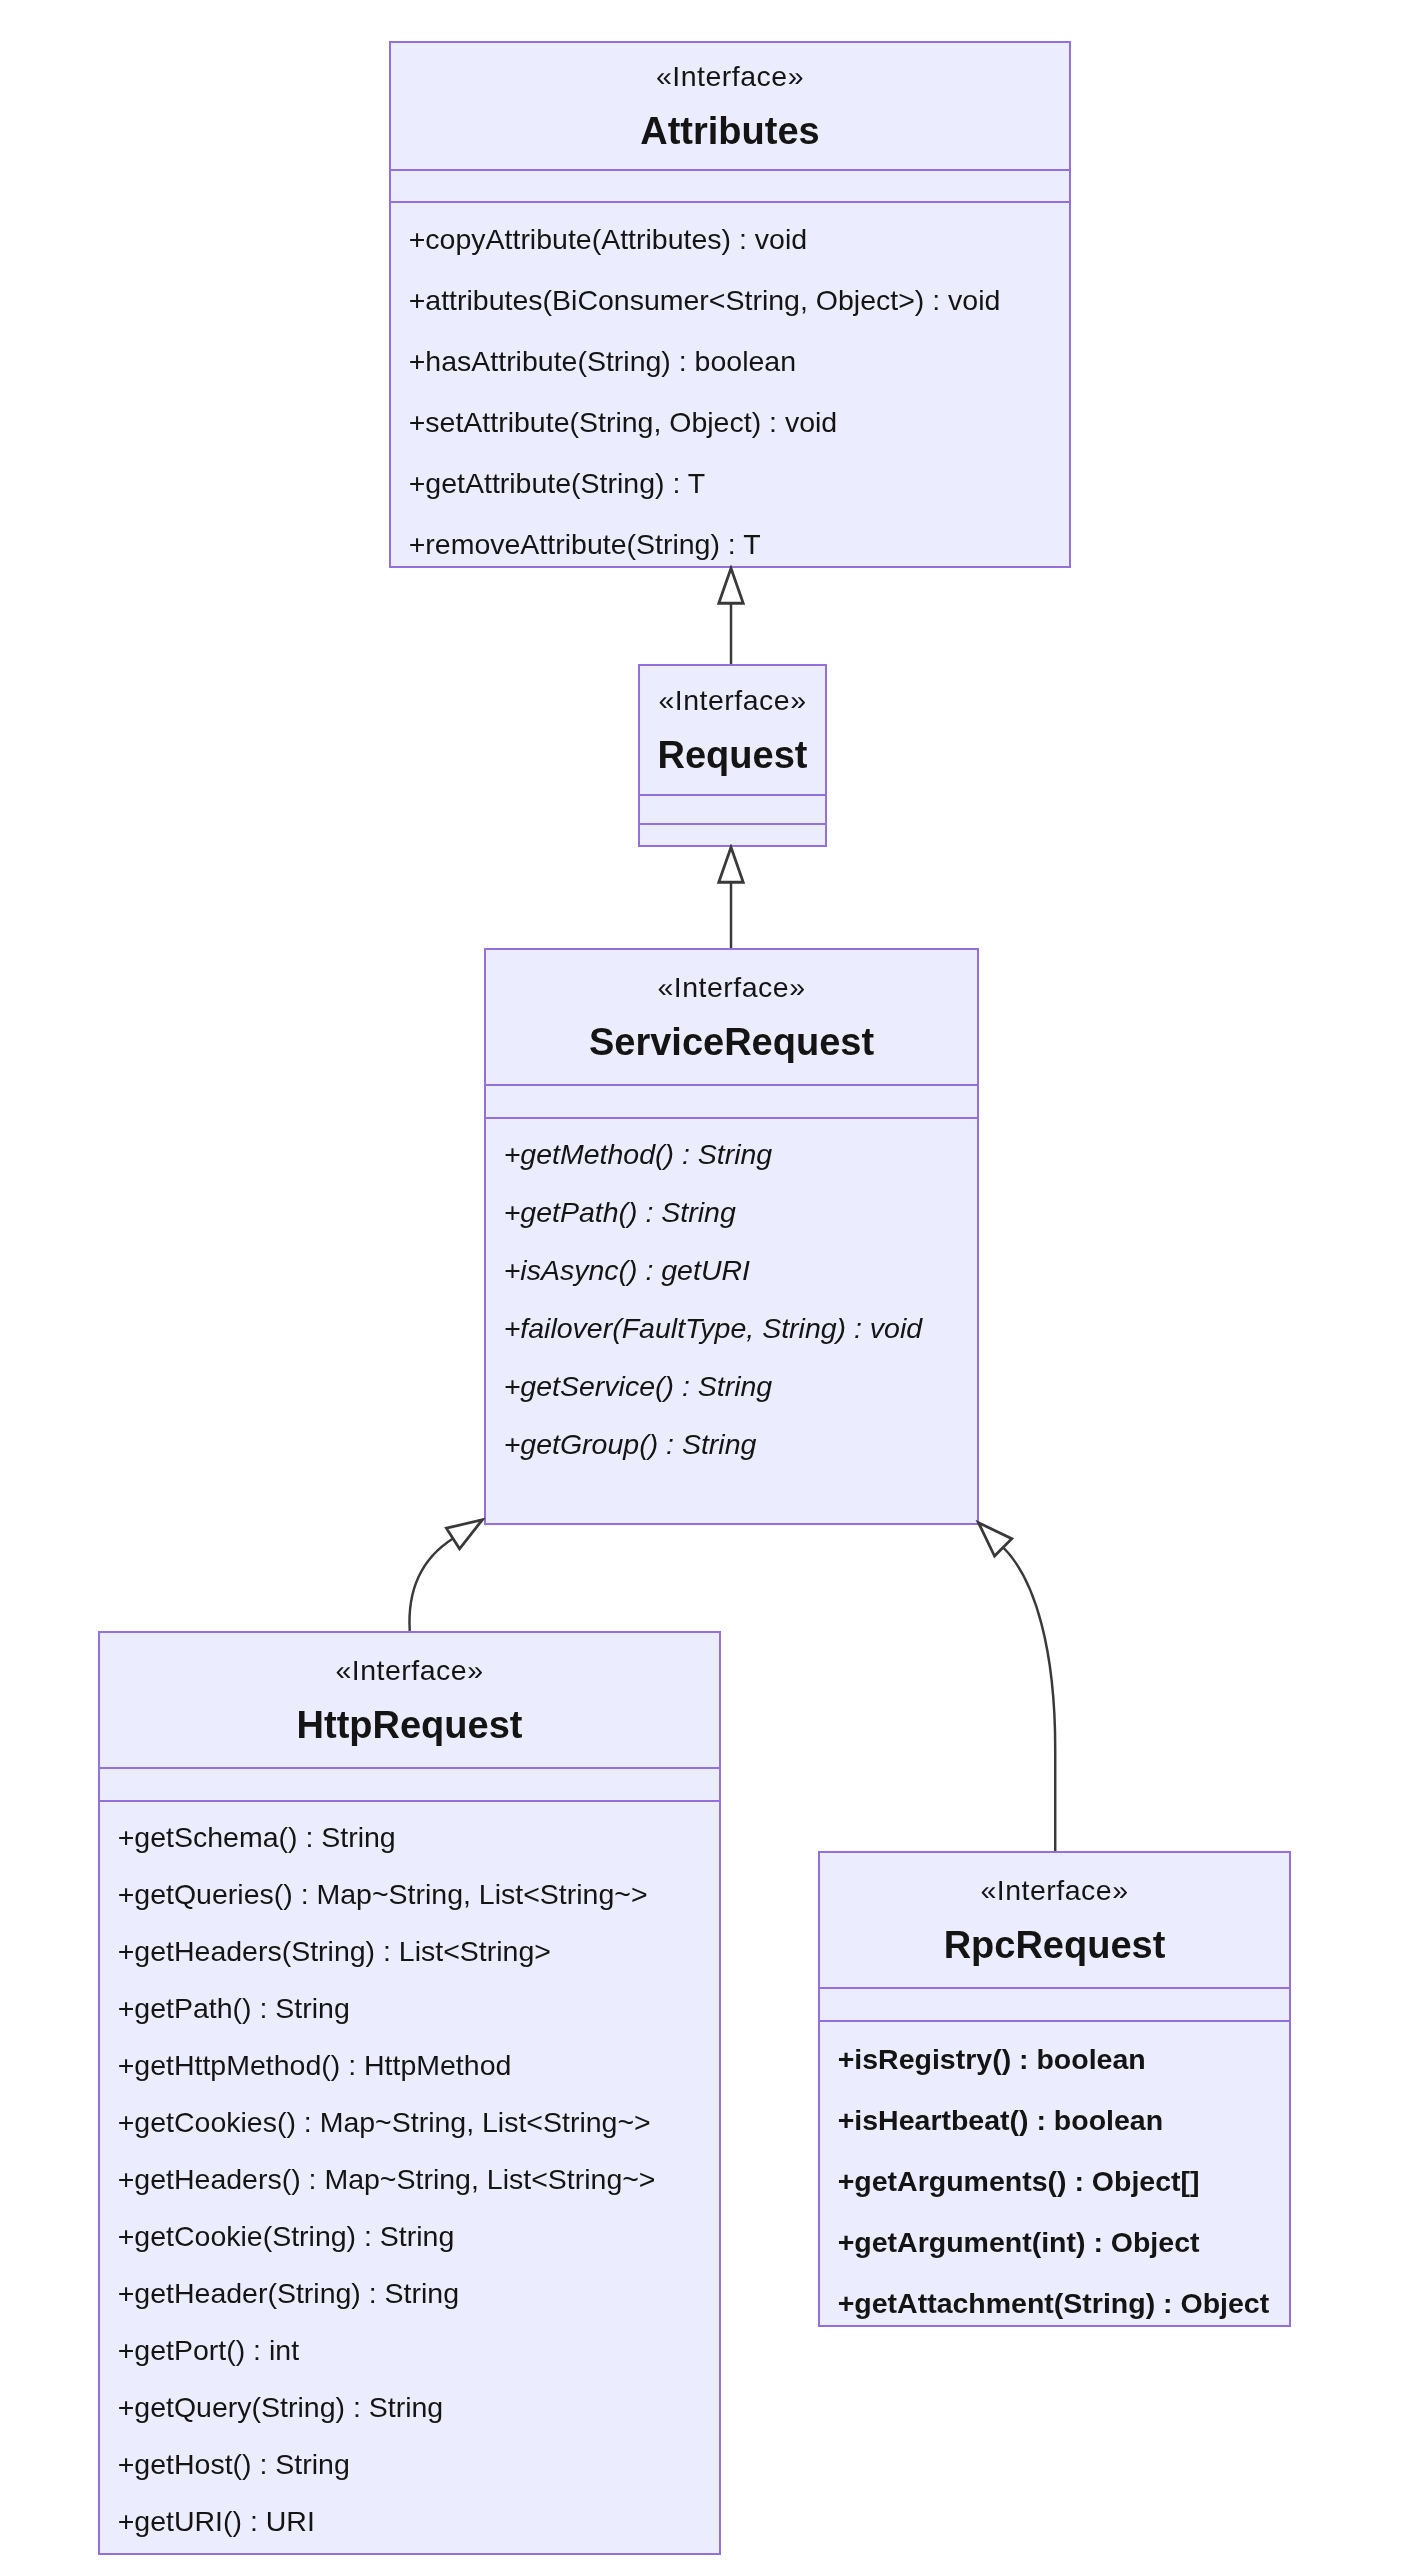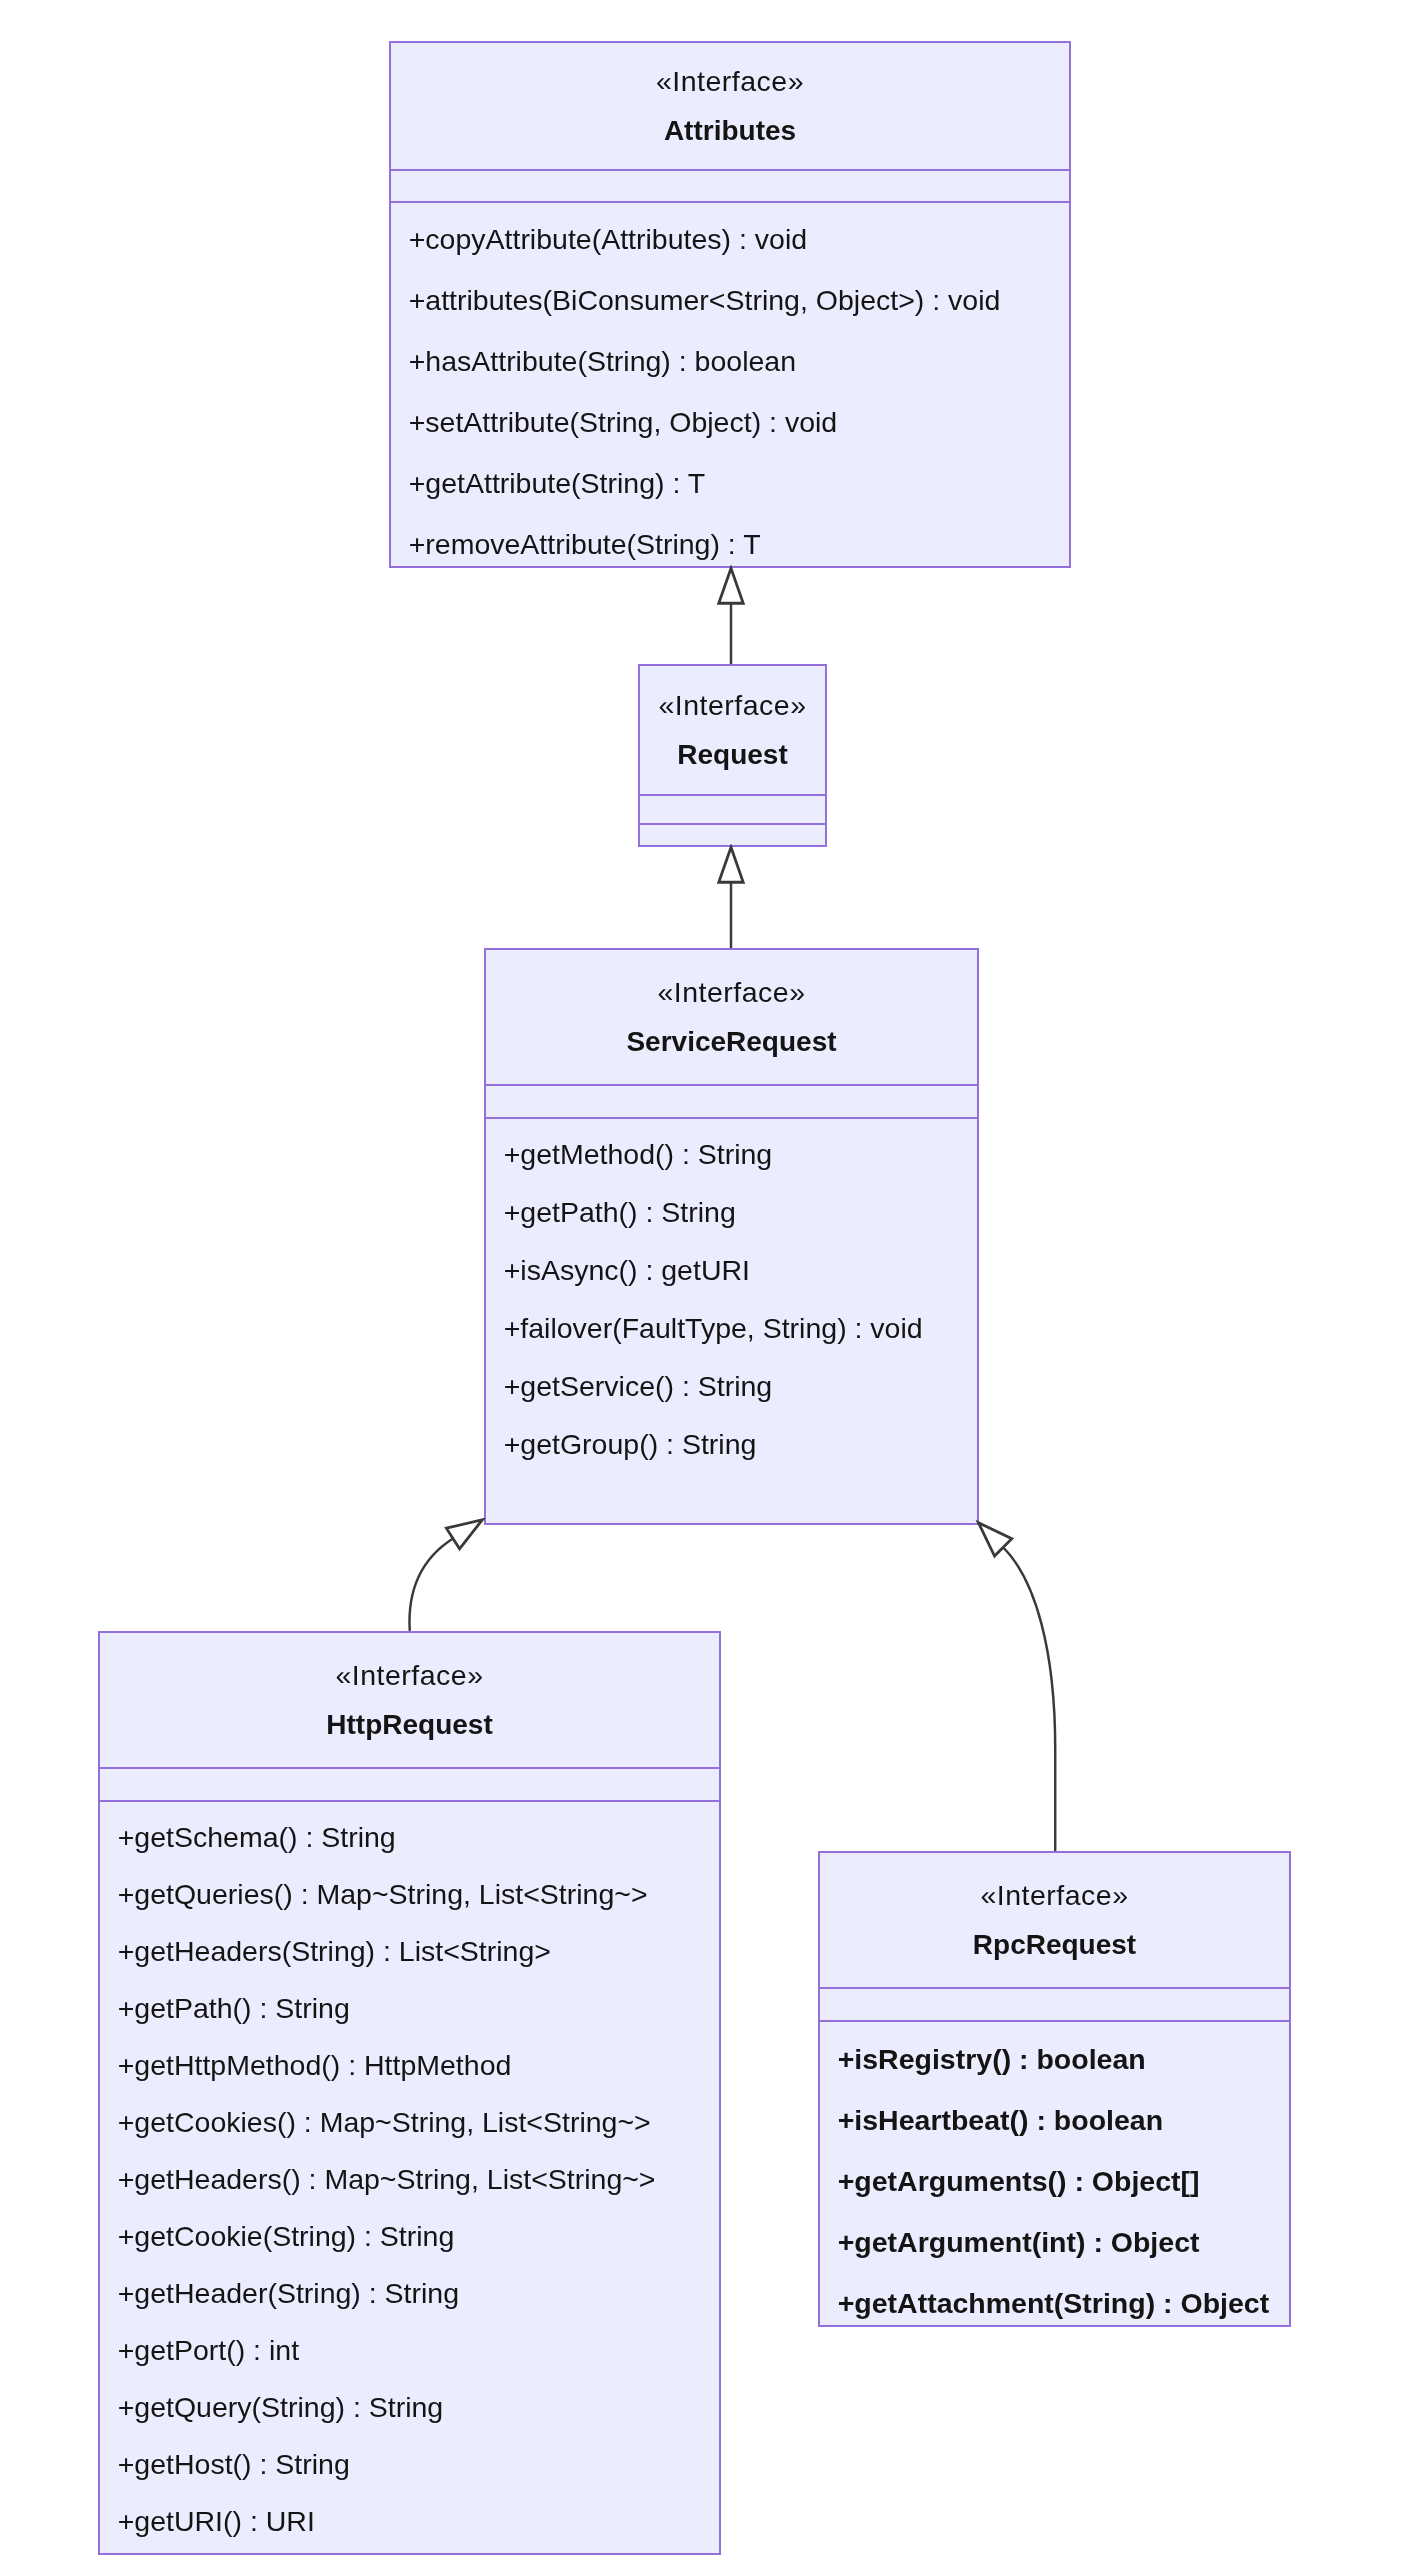--- a/index.html
+++ b/index.html
@@ -39,21 +39,21 @@
     border-bottom: 2px solid #9370DB;
     flex: 0 0 auto;
   }
   .stereotype {
     font-size: 28.5px;
     line-height: 1;
     letter-spacing: 0.5px;
     text-align: right;
   }
   .class-name {
-    font-size: 28px;
+    font-size: 38px;
     font-weight: bold;
     line-height: 1;
   }
   .uml-empty {
     border-bottom: 2px solid #9370DB;
     flex: 0 0 auto;
   }
   .uml-empty.last { border-bottom: none; }
   .uml-methods {
     padding-top: 6.9px;
@@ -75,21 +75,21 @@
   #box-attributes .method    { height: 61px; }
 
   #box-request        { left: 638px; top: 664px;  width: 189px; height: 183px; }
   #box-request .uml-title { height: 128px; }
   #box-request .uml-empty.first { height: 26.5px; }
   #box-request .uml-empty.last  { height: 20.6px; }
 
   #box-servicerequest { left: 484px; top: 948px;  width: 495px; height: 577px; }
   #box-servicerequest .uml-title { height: 134px; }
   #box-servicerequest .uml-empty { height: 31px; }
-  #box-servicerequest .method    { height: 58px; }
+  #box-servicerequest .method    { height: 58px; font-style: italic; }
 
   #box-httprequest    { left: 98px; top: 1631px; width: 623px; height: 924px; }
   #box-httprequest .uml-title { height: 134px; }
   #box-httprequest .uml-empty { height: 31px; }
   #box-httprequest .method    { height: 57px; }
 
   #box-rpcrequest     { left: 818px; top: 1851px; width: 473px; height: 476px; }
   #box-rpcrequest .uml-title { height: 134px; }
   #box-rpcrequest .uml-empty { height: 31px; }
   #box-rpcrequest .method    { height: 61px; font-weight: bold; }

